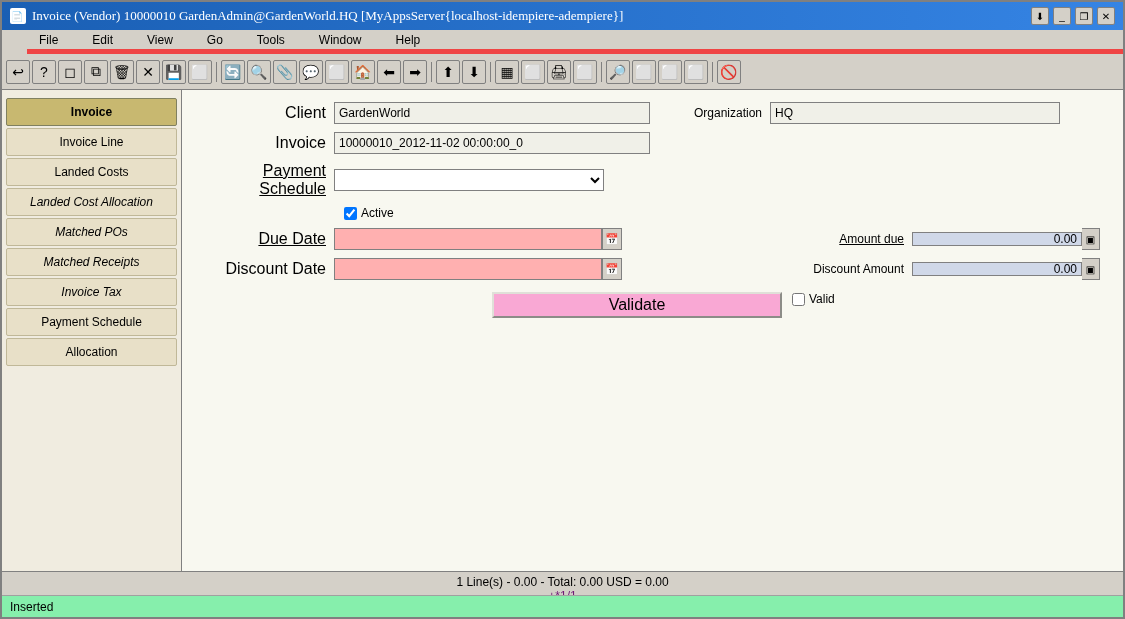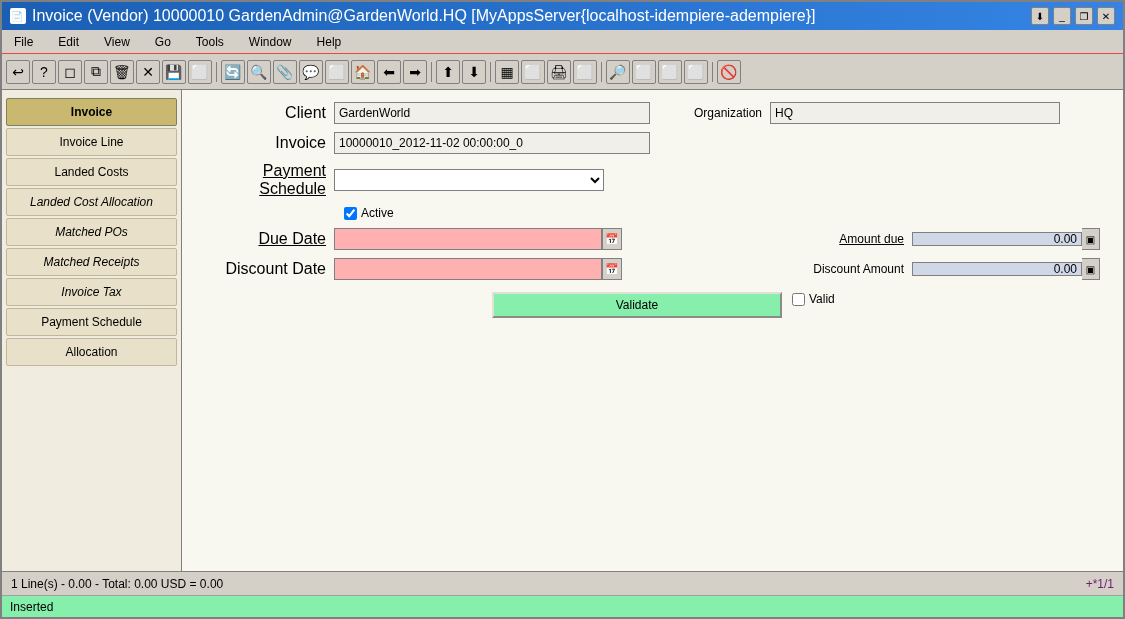--- a/index.html
+++ b/index.html
@@ -40,22 +40,23 @@
       background: #fff;
       border-radius: 2px;
       display: flex;
       align-items: center;
       justify-content: center;
       font-size: 10px;
       color: #1a5fb4;
       font-weight: bold;
     }
     .title-text {
-      font-size: 16px;
+      font-size: 13px;
       color: white;
+      font-family: Liberation Serif, serif;
     }
     .title-bar-buttons {
       display: flex;
       gap: 4px;
     }
     .title-btn {
       width: 18px;
       height: 18px;
       background: #d4d0c8;
       border: 1px solid #808080;
@@ -65,24 +66,25 @@
       justify-content: center;
       font-size: 10px;
       cursor: pointer;
       color: #000;
     }
     .menu-bar {
       background: #d4d0c8;
       display: flex;
       align-items: center;
       padding: 2px 4px;
-      gap: 9px;
-      border-bottom: 1px solid #ef4444;
+      gap: 18px;
+      border-bottom: 5px solid #ef4444;
       flex-shrink: 0;
       height: 24px;
+      margin-left: 25px;
     }
     .menu-item {
       padding: 2px 8px;
       cursor: pointer;
       font-size: 12px;
       color: #000;
     }
     .toolbar {
       background: #d4d0c8;
       display: flex;
@@ -215,37 +217,38 @@
       align-items: center;
       margin-bottom: 8px;
       padding-left: 150px;
     }
     .checkbox-row input[type=checkbox] {
       margin-right: 4px;
     }
     .validate-btn {
       width: 290px;
       height: 26px;
-      background: #86efac;
+      background: #f9a8d4;
       border: 2px outset #e0e0d8;
-      font-size: 12px;
+      font-size: 16px;
       cursor: pointer;
       margin-left: 150px;
       margin-top: 4px;
     }
     .status-bar {
       background: #d4d0c8;
       border-top: 1px solid #808080;
-      padding: 3px 9px;
+      padding: 3px 20px;
       display: flex;
       justify-content: space-between;
       font-size: 12px;
       flex-shrink: 0;
       height: 24px;
       align-items: center;
+      flex-direction: column;
     }
     .status-right {
       color: #701a75;
     }
     .inserted-bar {
       background: #86efac;
       padding: 3px 8px;
       display: flex;
       justify-content: space-between;
       font-size: 12px;

